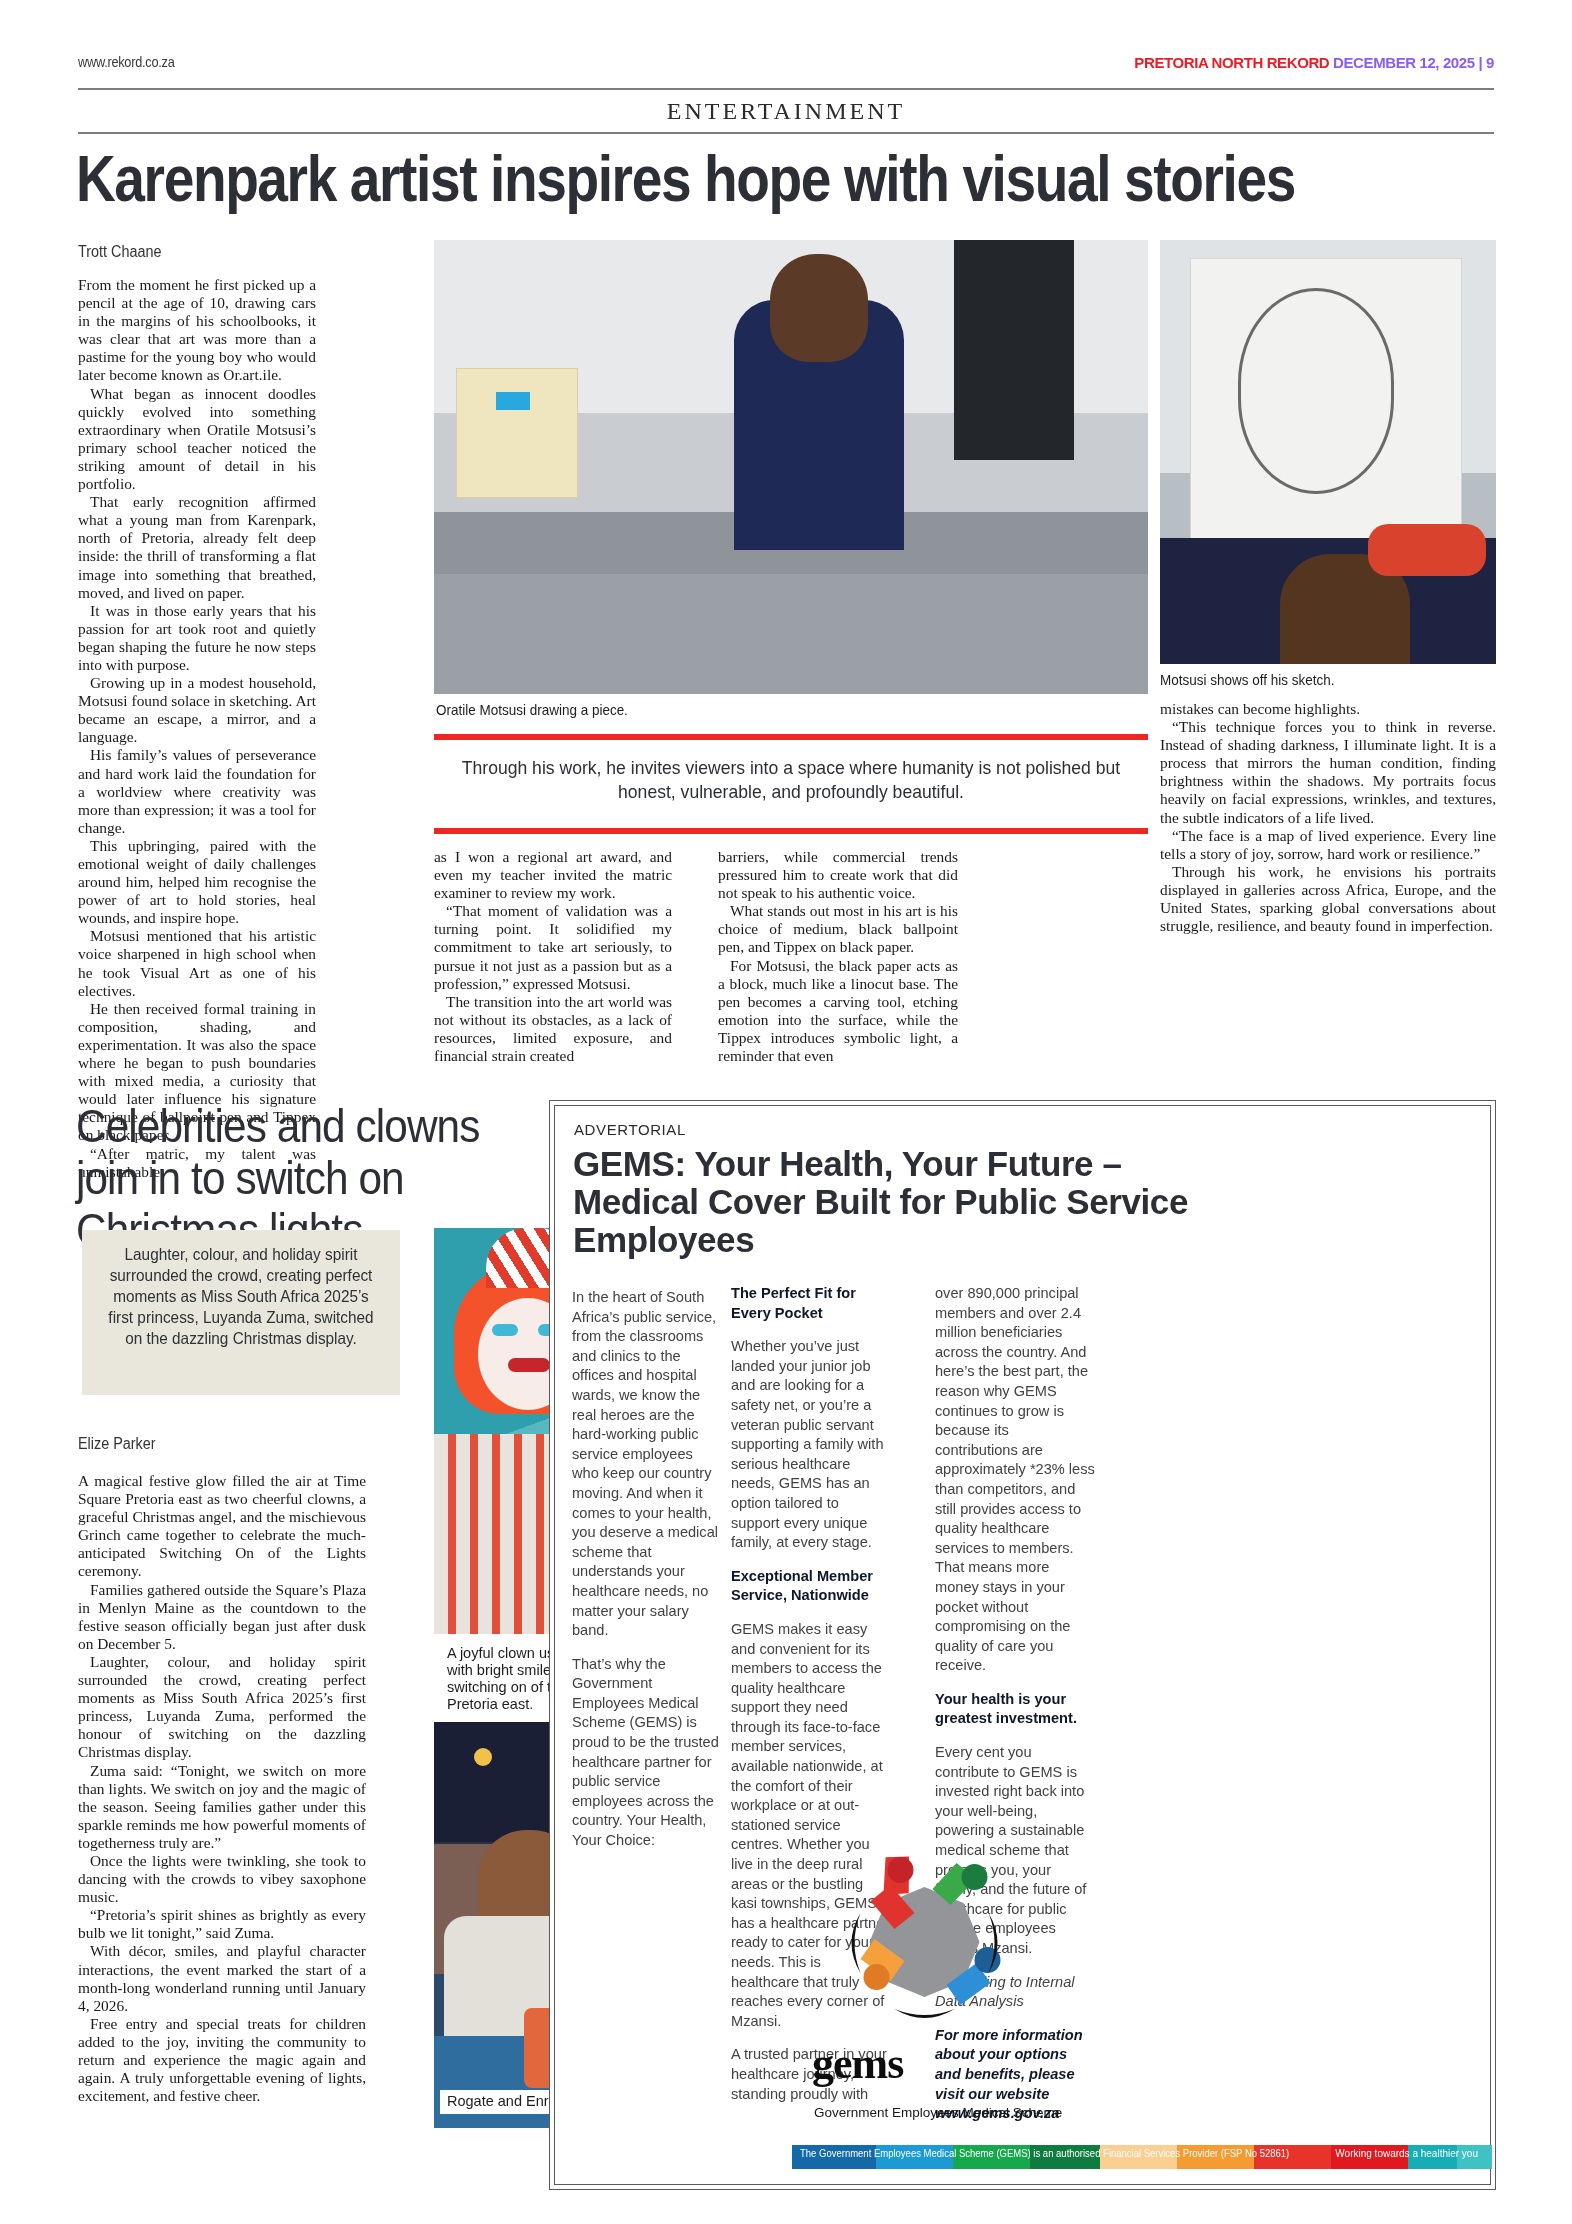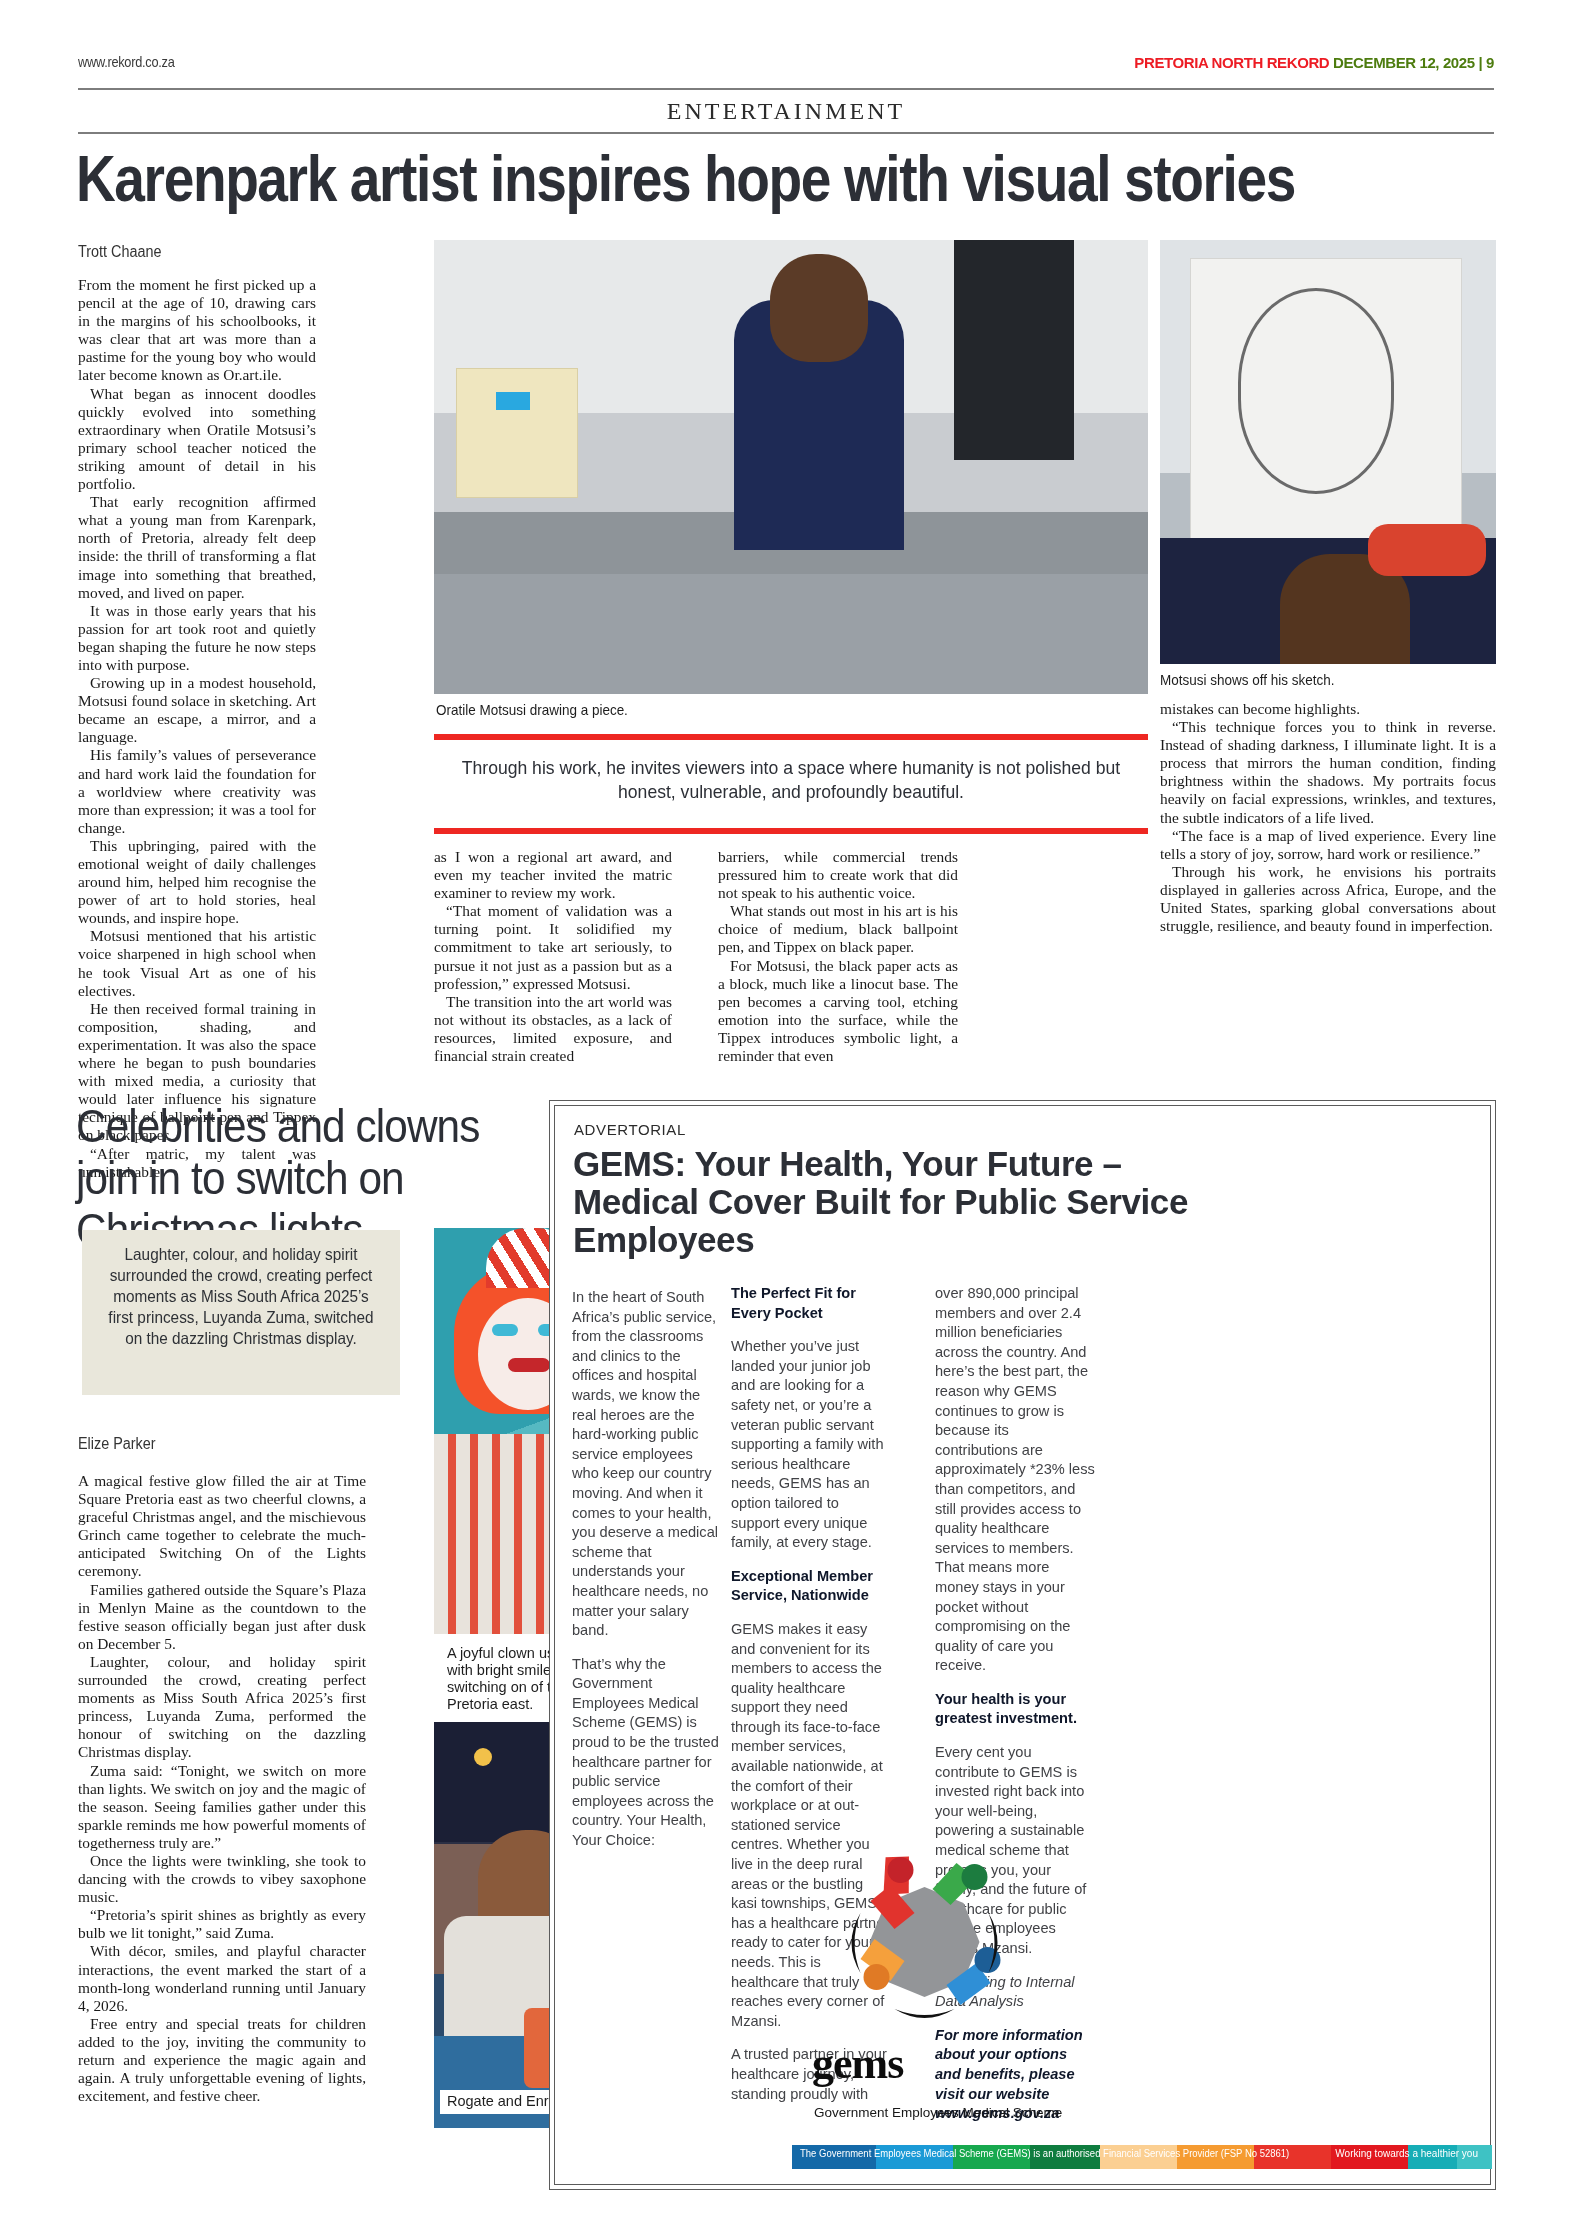--- a/index.html
+++ b/index.html
@@ -10,21 +10,21 @@
   }
   .page{position:absolute;inset:0;background:#fff;}
 
   
   .masthead{position:absolute;left:78px;top:54px;width:1416px;height:26px;}
   .mast-url{position:absolute;left:0;top:0;font-family:"Liberation Sans",sans-serif;
     font-size:14.5px;color:#3a3a3a;letter-spacing:-0.3px;transform:scaleX(.88);transform-origin:left center;}
   .mast-right{position:absolute;right:0;top:0;font-family:"Liberation Sans",sans-serif;
     font-size:15px;font-weight:bold;letter-spacing:-0.4px;white-space:nowrap;}
   .mast-red{color:#ed1c24;}
-  .mast-dark{color:#4d7c0f;}
+  .mast-dark{color:#8b5cf6;}
   .rule-thick{position:absolute;left:78px;width:1416px;height:2px;background:#7d7d7d;}
   .section-name{position:absolute;left:0;width:1572px;text-align:center;
     font-family:"Liberation Serif",serif;font-size:24px;letter-spacing:3px;color:#2b2b2b;}
 
   
   .head1{position:absolute;left:76px;top:98px;width:1420px;
     font-family:"Liberation Sans",sans-serif;font-weight:bold;font-size:64px;
     line-height:66px;letter-spacing:-1.6px;color:#2c2f36;
     transform:scaleX(.86);transform-origin:left top;white-space:nowrap;}
 

